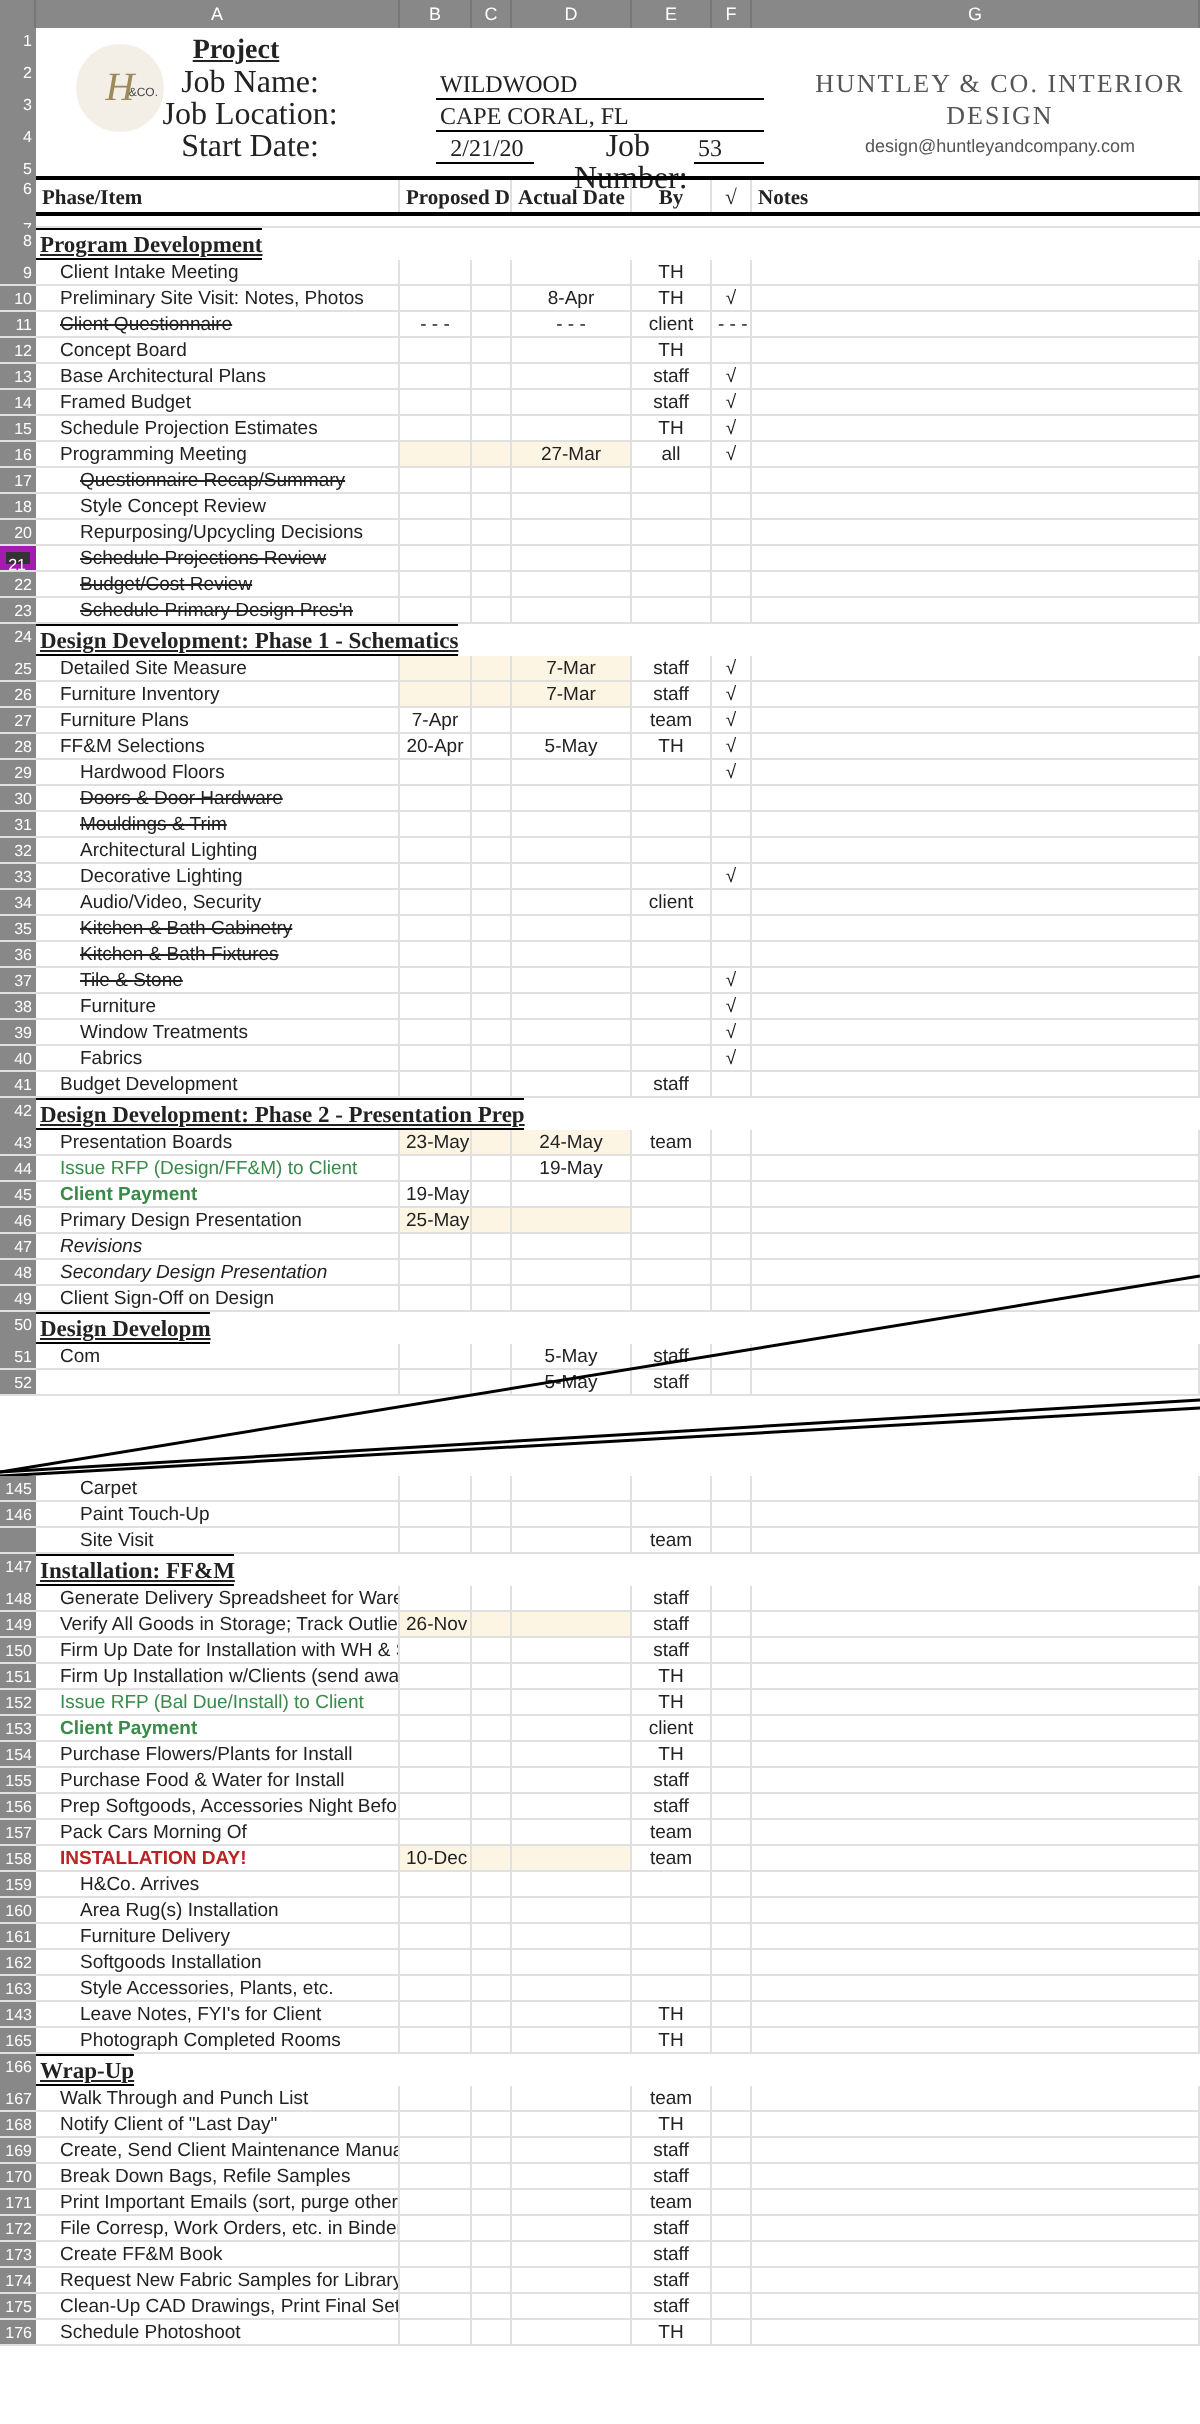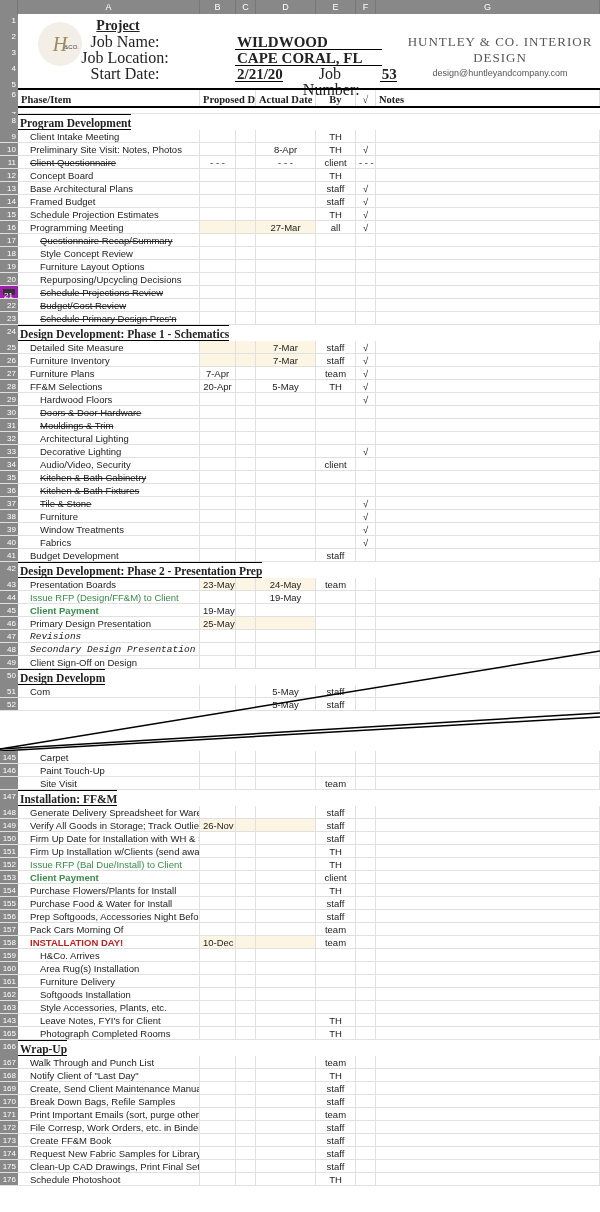--- a/index.html
+++ b/index.html
@@ -21,30 +21,30 @@
 .cell.center { text-align:center; }
 .header { height:86px; display:flex; }
 .header .left { width:200px; position:relative; }
 .header .mid { width:164px; }
 .header .right { width:236px; text-align:center; }
 .logo { position:absolute; left:20px; top:8px; width:44px; height:44px; border-radius:50%; background:#f3efe6; display:flex; align-items:center; justify-content:center; }
 .logo-text { font-family: Georgia, serif; font-style:italic; font-size:20px; color:#9c8a5a; }
 .logo-co { font-size:6px; color:#444; position:absolute; right:3px; top:22px; }
 .title { font-family: "Times New Roman", serif; font-weight:bold; font-size:14px; text-decoration:underline; text-align:center; margin-top:4px; }
 .label { text-align:center; font-size:16px; padding-right:6px; height:16px; line-height:16px; font-family: "Times New Roman", serif; margin-left: 20px; }
-.inputcell { border-bottom:1px solid #000; font-size:15px; height:16px; line-height:16px; padding-left:2px; font-family: "Times New Roman", serif; font-weight:bold;margin-left:17px; }
+.inputcell { border-bottom:1px solid #000; font-size:12px; height:16px; line-height:16px; padding-left:2px; font-family: "Times New Roman", serif; font-weight:normal; }
 .brand { font-family: "Times New Roman", serif; letter-spacing:1px; font-size:13px; margin-top:20px; color:#555; }
 .email { font-size:9px; color:#555; margin-top:2px; }
 .colhdrrow { display:flex; height:20px; border-top:2px solid #000; border-bottom:2px solid #000; font-family:"Times New Roman", serif; }
 .colhdrrow .cell { font-weight:bold; font-size:10.5px; line-height:20px; }
-.section { display:flex; height:16px; border-top:1.5px solid #000; border-bottom:1.5px solid #000; }
+.section { display:flex; height:16px; border-top:1.5px solid #000; border-bottom:1.5px solid #000;text-decoration:underline; }
 .section .sectlabel { font-family:"Times New Roman", serif; font-weight:bold; font-size:11.5px; padding-left:2px; line-height:16px; flex:1; }
 .hl { background:#fdf5e4; }
 .strike { text-decoration:line-through; }
-.italic { font-style:italic;font-family:Liberation Mono, monospace; }
+.italic { font-style:italic; }
 .green { color:#3a8a4a; }
 .redbold { color:#b22; font-weight:bold; }
 .bold { font-weight:bold; }
 .ind1 { padding-left:12px; }
 .ind2 { padding-left:22px; }
 .tear { position:relative; height:40px; width:600px; overflow:hidden; }
 .tear svg { position:absolute; left:0; top:0; }
 </style>
 </head>
 <body>
@@ -212,30 +212,20 @@
       <div class="rownum">18</div>
       <div class="cell c-a ind2">Style Concept Review</div>
       <div class="cell c-b"></div>
       <div class="cell c-c"></div>
       <div class="cell c-d"></div>
       <div class="cell c-e"></div>
       <div class="cell c-f"></div>
       <div class="cell c-g"></div>
     </div>
   <div class="row">
-      <div class="rownum">19</div>
-      <div class="cell c-a ind2">Furniture Layout Options</div>
-      <div class="cell c-b"></div>
-      <div class="cell c-c"></div>
-      <div class="cell c-d"></div>
-      <div class="cell c-e"></div>
-      <div class="cell c-f"></div>
-      <div class="cell c-g"></div>
-    </div>
-  <div class="row">
       <div class="rownum">20</div>
       <div class="cell c-a ind2">Repurposing/Upcycling Decisions</div>
       <div class="cell c-b"></div>
       <div class="cell c-c"></div>
       <div class="cell c-d"></div>
       <div class="cell c-e"></div>
       <div class="cell c-f"></div>
       <div class="cell c-g"></div>
     </div>
   <div class="row sel">

